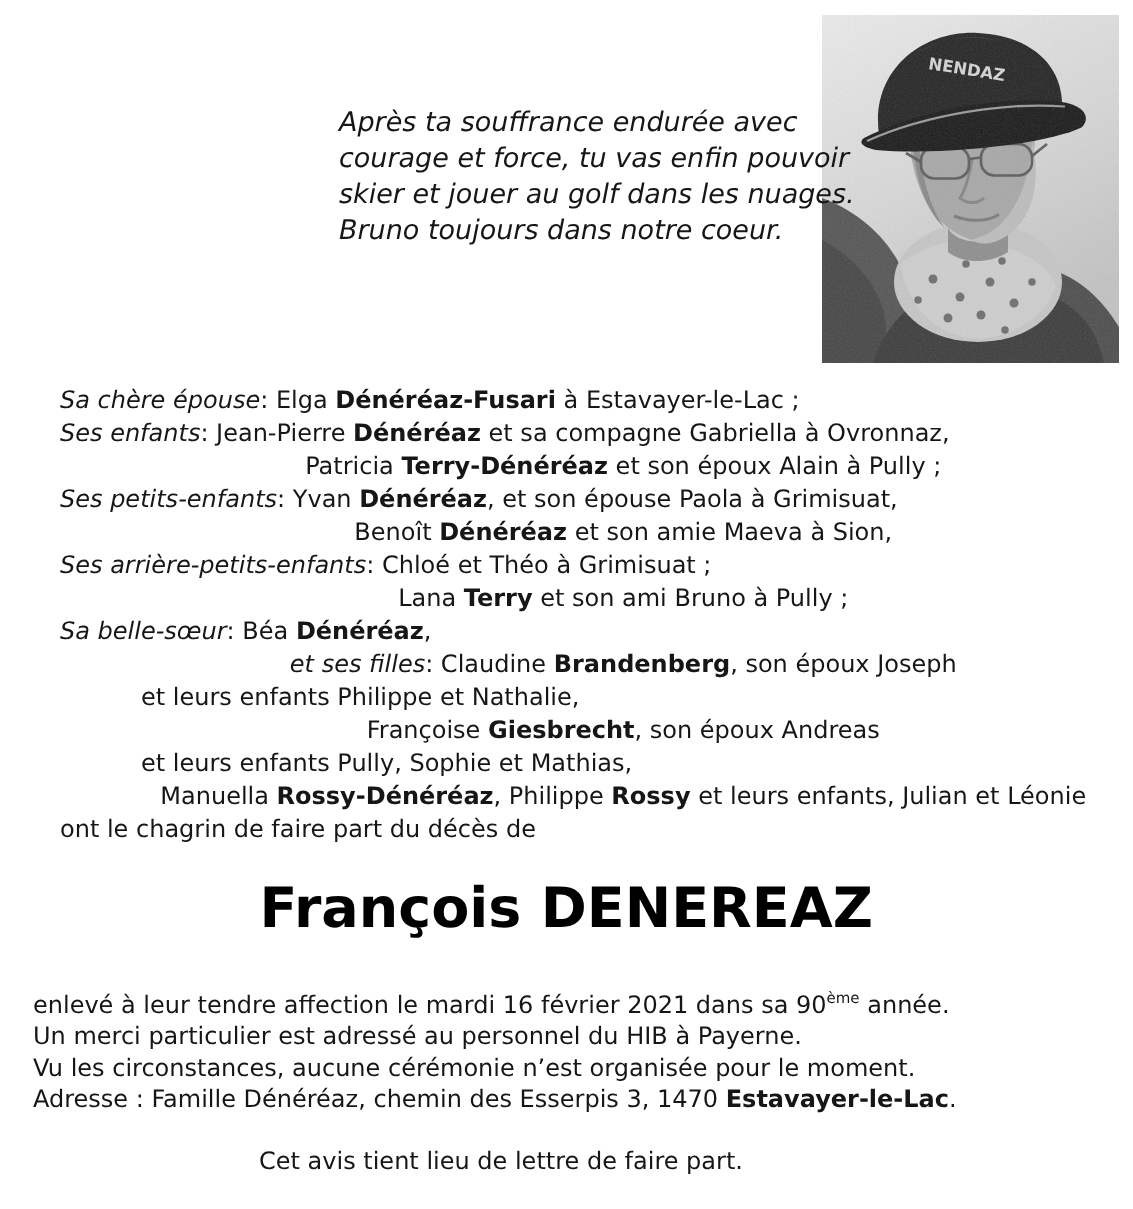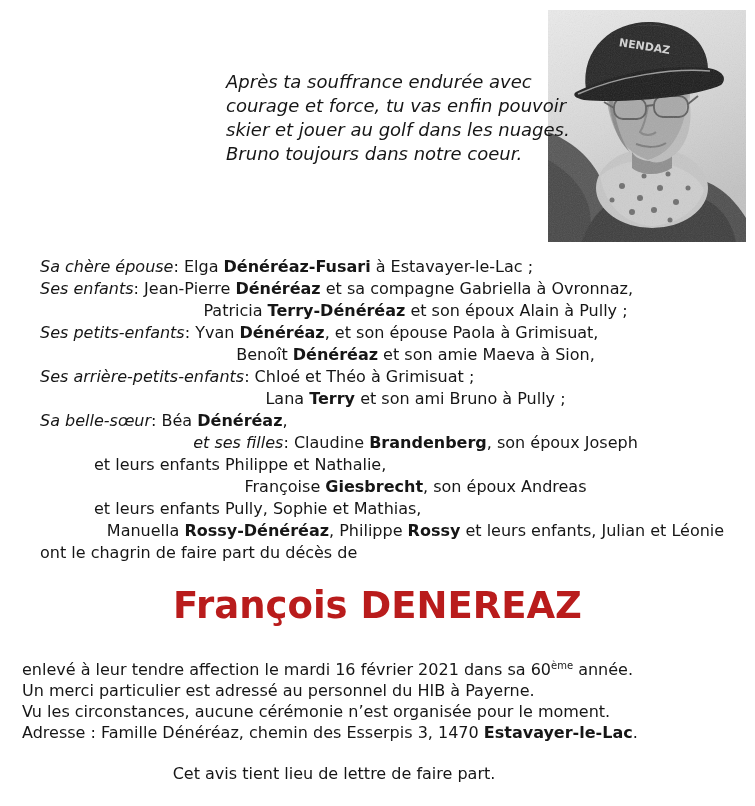--- a/index.html
+++ b/index.html
@@ -48,21 +48,21 @@
   .tline sup { font-size: 10px; line-height: 0; vertical-align: super; }
   
   .title {
     position: absolute;
     left: 0; top: 584px;
     width: 755px;
     text-align: center;
     font-weight: bold;
     font-size: 37px;
     line-height: 44px;
-    color: #b91c1c;
+    color: #000000;
   }
   
   .details {
     position: absolute;
     left: 22px; top: 659px;
     font-size: 16px;
     line-height: 21px;
     width: 726px;
   }
   
@@ -168,21 +168,21 @@
       <div class="tline indent-2"><span>et leurs enfants Philippe et Nathalie,</span></div>
       <div class="tline indent-1"><span>Françoise </span><b>Giesbrecht</b><span>, son époux Andreas</span></div>
       <div class="tline indent-2"><span>et leurs enfants Pully, Sophie et Mathias,</span></div>
       <div class="tline indent-1"><span>Manuella </span><b>Rossy-Dénéréaz</b><span>, Philippe </span><b>Rossy</b><span> et leurs enfants, Julian et Léonie</span></div>
       <div class="tline indent-0"><span>ont le chagrin de faire part du décès de</span></div>
     </div>
 
   <div class="title">François DENEREAZ</div>
 
   <div class="details">
-      <div class="tline indent-0"><span>enlevé à leur tendre affection le mardi 16 février 2021 dans sa 60</span><sup>ème</sup><span> année.</span></div>
+      <div class="tline indent-0"><span>enlevé à leur tendre affection le mardi 16 février 2021 dans sa 90</span><sup>ème</sup><span> année.</span></div>
       <div class="tline indent-0"><span>Un merci particulier est adressé au personnel du HIB à Payerne.</span></div>
       <div class="tline indent-0"><span>Vu les circonstances, aucune cérémonie n’est organisée pour le moment.</span></div>
       <div class="tline indent-0"><span>Adresse : Famille Dénéréaz, chemin des Esserpis 3, 1470 </span><b>Estavayer-le-Lac</b><span>.</span></div>
     </div>
 
   <div class="closing">Cet avis tient lieu de lettre de faire part.</div>
 
 </div>
 
 </body></html>

